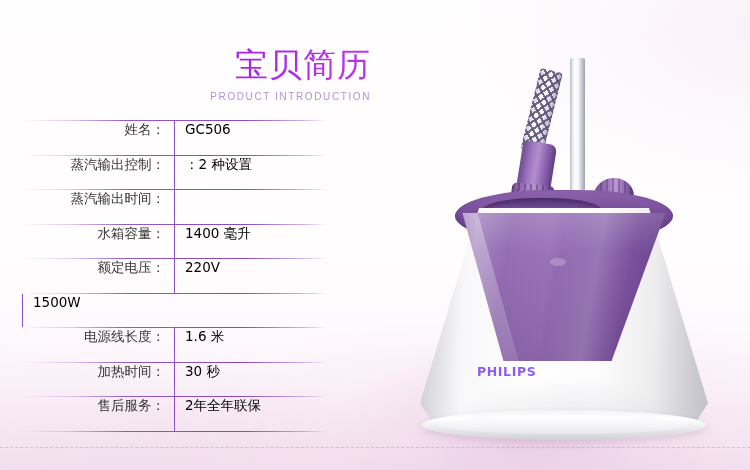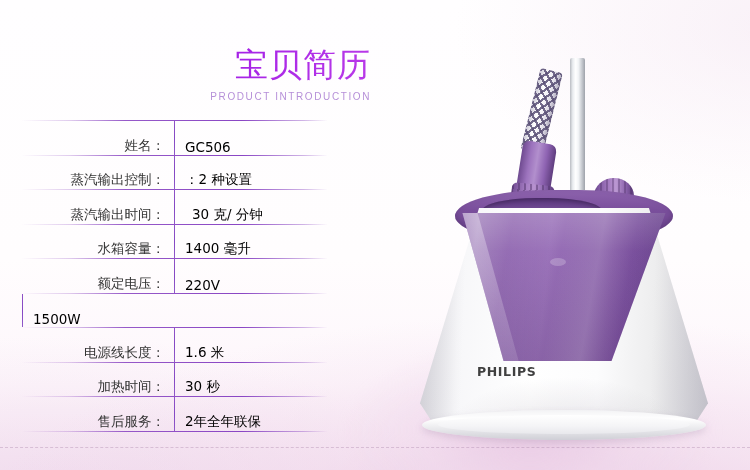--- a/index.html
+++ b/index.html
@@ -83,21 +83,21 @@
   
   .spec-table {
     position: absolute;
     left: 22px;
     top: 120px;
     width: 305px;
   }
   .spec-row {
     position: relative;
     display: flex;
-    align-items: flex-end;
+    align-items: flex-start;
     height: 33.5px;
     border-top: 1px solid transparent;
     border-image: linear-gradient(90deg, rgba(150,90,200,0) 0%, rgba(150,86,198,0.30) 16%, rgba(141,75,196,0.92) 34%, rgba(138,70,196,1) 72%, rgba(150,90,200,0.45) 92%, rgba(160,110,205,0) 100%) 1;
   }
   .spec-row.last {
     border-bottom: 1px solid transparent;
     border-image: linear-gradient(90deg, rgba(150,90,200,0) 0%, rgba(150,86,198,0.30) 16%, rgba(141,75,196,0.92) 34%, rgba(138,70,196,1) 72%, rgba(150,90,200,0.45) 92%, rgba(160,110,205,0) 100%) 1;
   }
   .spec-label {
     width: 152px;
@@ -280,21 +280,21 @@
   }
 
   .brand {
     position: absolute;
     left: 79px;
     top: 306px;
     font-family: "DejaVu Sans", "Liberation Sans", sans-serif;
     font-size: 12.5px;
     font-weight: bold;
     letter-spacing: 0.6px;
-    color: #404040;
+    color: #8b5cf6;
   }
 
   .base-ring {
     position: absolute;
     left: 24px;
     top: 352px;
     width: 284px;
     height: 30px;
     border-radius: 50% / 50%;
     background: linear-gradient(180deg, #f3f3f5 0%, #ffffff 30%, #e3e3e7 72%, #cfcfd6 100%);
@@ -334,21 +334,20 @@
 
     <div class="spec-row">
       <div class="spec-label">蒸汽输出控制：</div>
       <div class="spec-divider"></div>
       <div class="spec-value">：2 种设置</div>
     </div>
 
     <div class="spec-row">
       <div class="spec-label">蒸汽输出时间：</div>
       <div class="spec-divider"></div>
-      <div class="spec-value indent">30 克/ 分钟</div>
     </div>
 
     <div class="spec-row">
       <div class="spec-label">水箱容量：</div>
       <div class="spec-divider"></div>
       <div class="spec-value">1400 毫升</div>
     </div>
 
     <div class="spec-row">
       <div class="spec-label">额定电压：</div>

